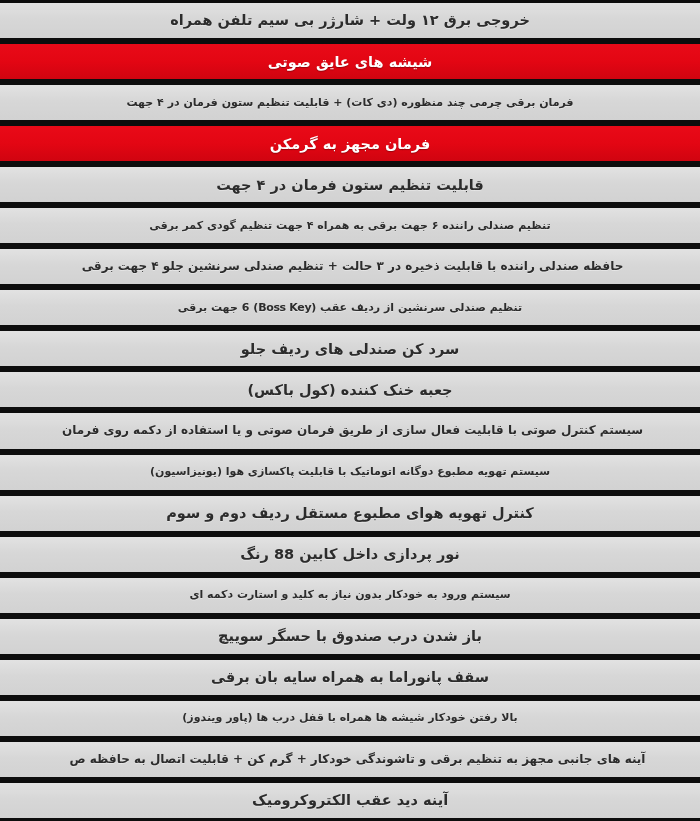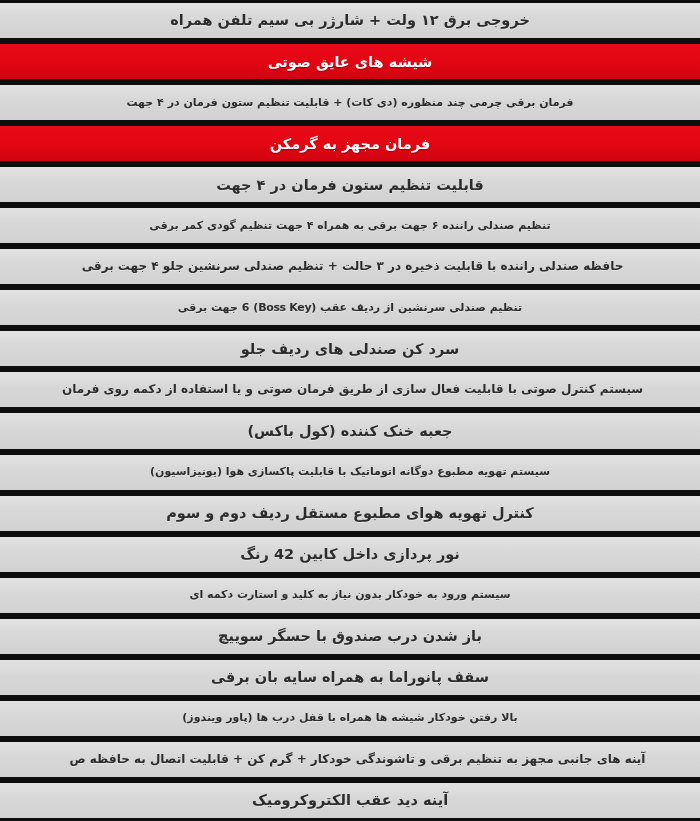--- a/index.html
+++ b/index.html
@@ -135,38 +135,38 @@
 
   <div class="feature-row tone-gray wide-text">
     <span class="row-text">تنظیم صندلی سرنشین از ردیف عقب (Boss Key) 6 جهت برقی</span>
   </div>
 
 
   <div class="feature-row tone-gray">
     <span class="row-text">سرد کن صندلی های ردیف جلو</span>
   </div>
 
+  <div class="feature-row tone-gray">
+    <span class="row-text">جعبه خنک کننده (کول باکس)</span>
+  </div>
+
   <div class="feature-row tone-gray widest-text">
     <span class="row-text">سیستم کنترل صوتی با قابلیت فعال سازی از طریق فرمان صوتی و یا استفاده از دکمه روی فرمان</span>
-  </div>
-
-  <div class="feature-row tone-gray">
-    <span class="row-text">جعبه خنک کننده (کول باکس)</span>
   </div>
 
   <div class="feature-row tone-gray wide-text">
     <span class="row-text">سیستم تهویه مطبوع دوگانه اتوماتیک با قابلیت پاکسازی هوا (یونیزاسیون)</span>
   </div>
 
   <div class="feature-row tone-gray">
     <span class="row-text">کنترل تهویه هوای مطبوع مستقل ردیف دوم و سوم</span>
   </div>
 
   <div class="feature-row tone-gray">
-    <span class="row-text">نور پردازی داخل کابین 42 رنگ</span>
+    <span class="row-text">نور پردازی داخل کابین 88 رنگ</span>
   </div>
 
   <div class="feature-row tone-gray wide-text">
     <span class="row-text">سیستم ورود به خودکار بدون نیاز به کلید و استارت دکمه ای</span>
   </div>
 
   <div class="feature-row tone-gray">
     <span class="row-text">باز شدن درب صندوق با حسگر سوییچ</span>
   </div>
 

